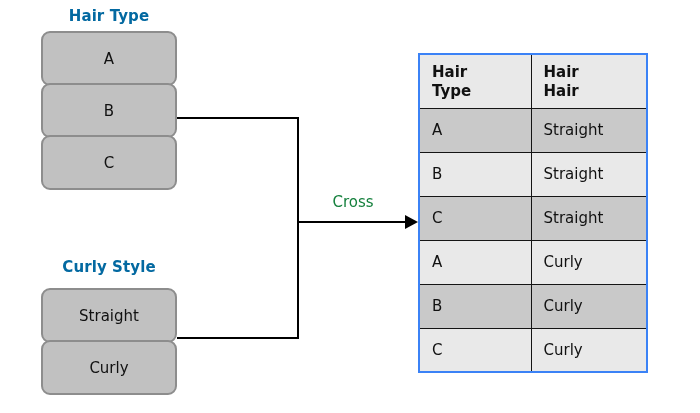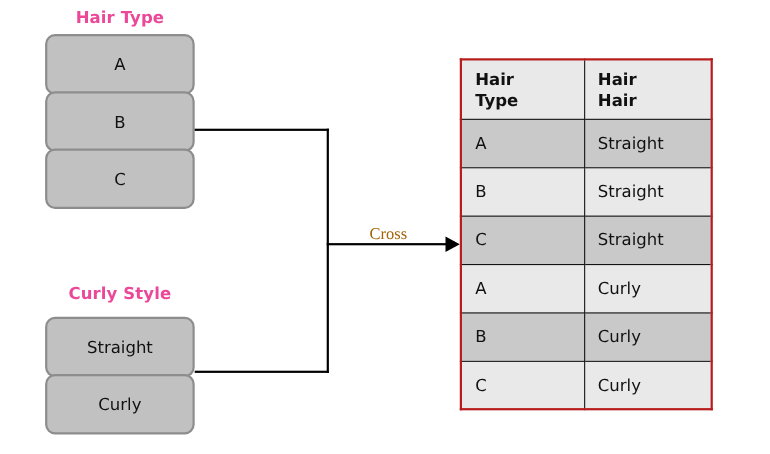--- a/index.html
+++ b/index.html
@@ -16,21 +16,21 @@
     color: #1a1a1a;
   }
 
   
   .abs { position: absolute; }
 
   
   .group-title {
     font-size: 15px;
     font-weight: bold;
-    color: #ec4899;
+    color: #0369a1;
     letter-spacing: 0.1px;
     white-space: nowrap;
     text-align: center;
   }
   #hair-type-title { left: 41px; top: 7px; width: 136px; }
   #hair-style-title { left: 41px; top: 258px; width: 136px; }
 
   
   .node-stack { position: absolute; }
   .node-box {
@@ -81,38 +81,37 @@
     height: 0;
     border-top: 7px solid transparent;
     border-bottom: 7px solid transparent;
     border-left: 13px solid #000000;
   }
 
   
   #cross-join-label {
     position: absolute;
     left: 313px;
-    top: 200px;
+    top: 189px;
     width: 80px;
     text-align: center;
     font-size: 15px;
-    color: #a16207;
+    color: #15803d;
     line-height: 26px;
-    font-family: Liberation Serif, serif;
   }
   #cross-join-label .cj-line { display: block; }
 
   
   #result-table {
     position: absolute;
     left: 418px;
     top: 53px;
     width: 228px;
     border-collapse: collapse;
-    border: 2px solid #b91c1c;
+    border: 2px solid #3b82f6;
     table-layout: fixed;
     background: #e9e9e9;
   }
   #result-table th,
   #result-table td {
     border: 1px solid #141414;
     padding: 0 12px;
     font-size: 15px;
     text-align: left;
     vertical-align: middle;

